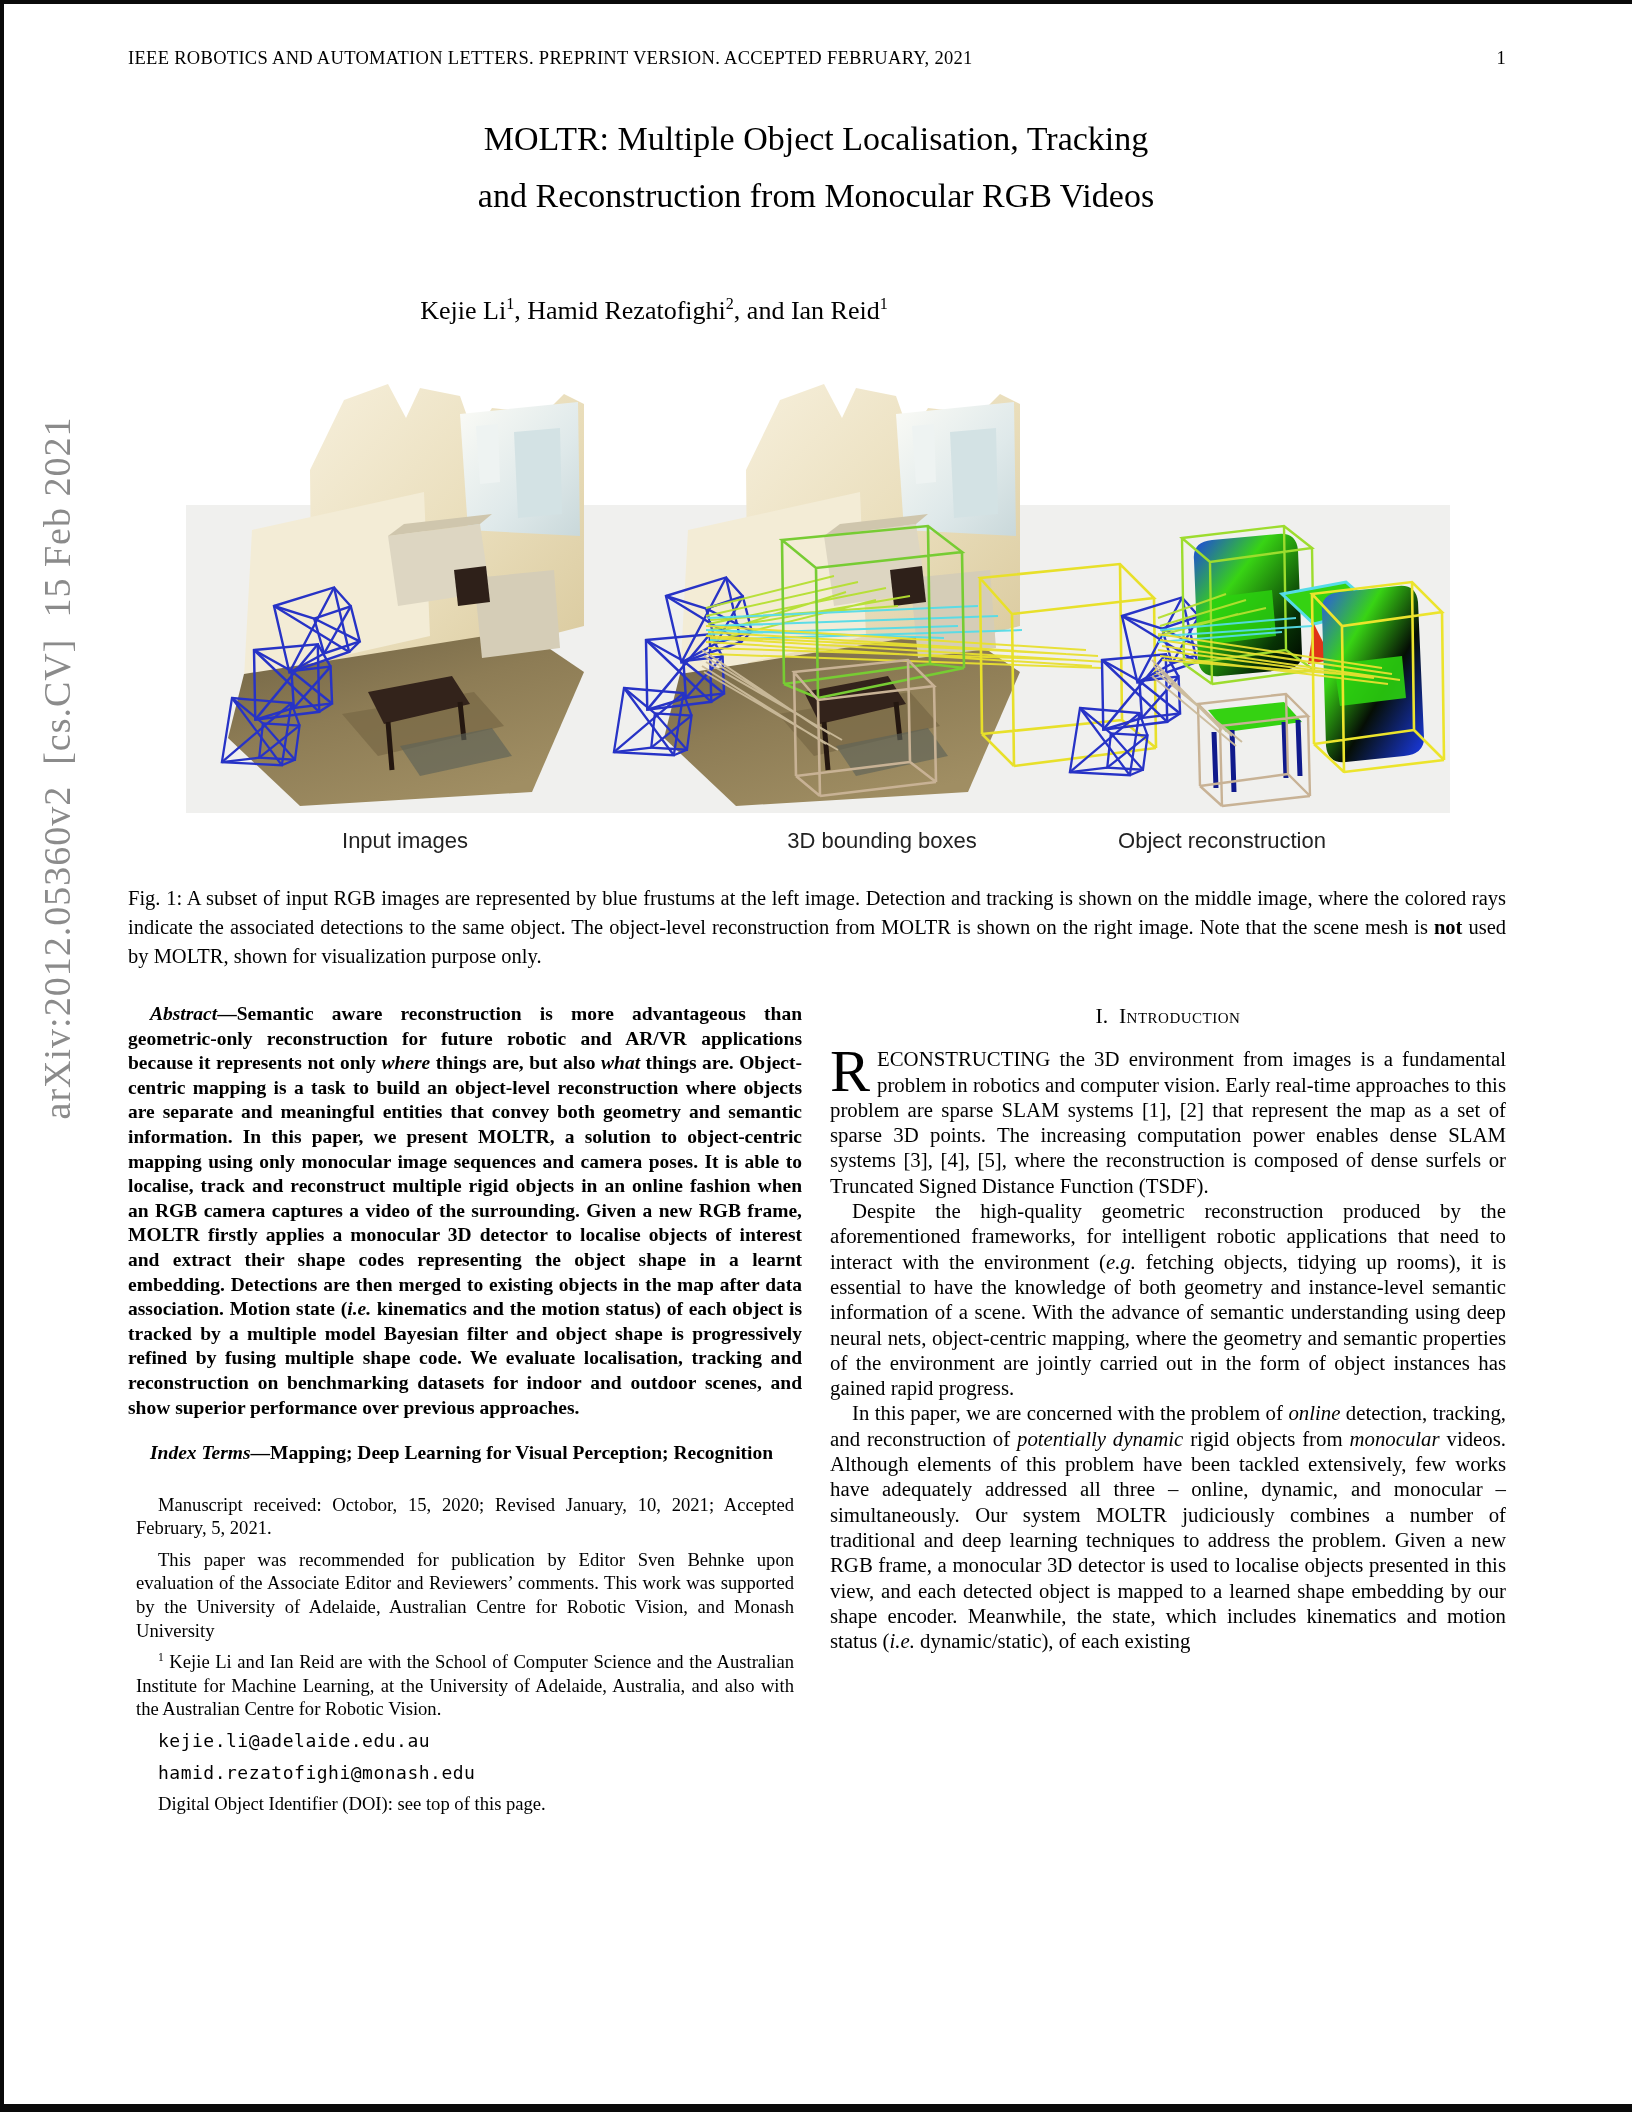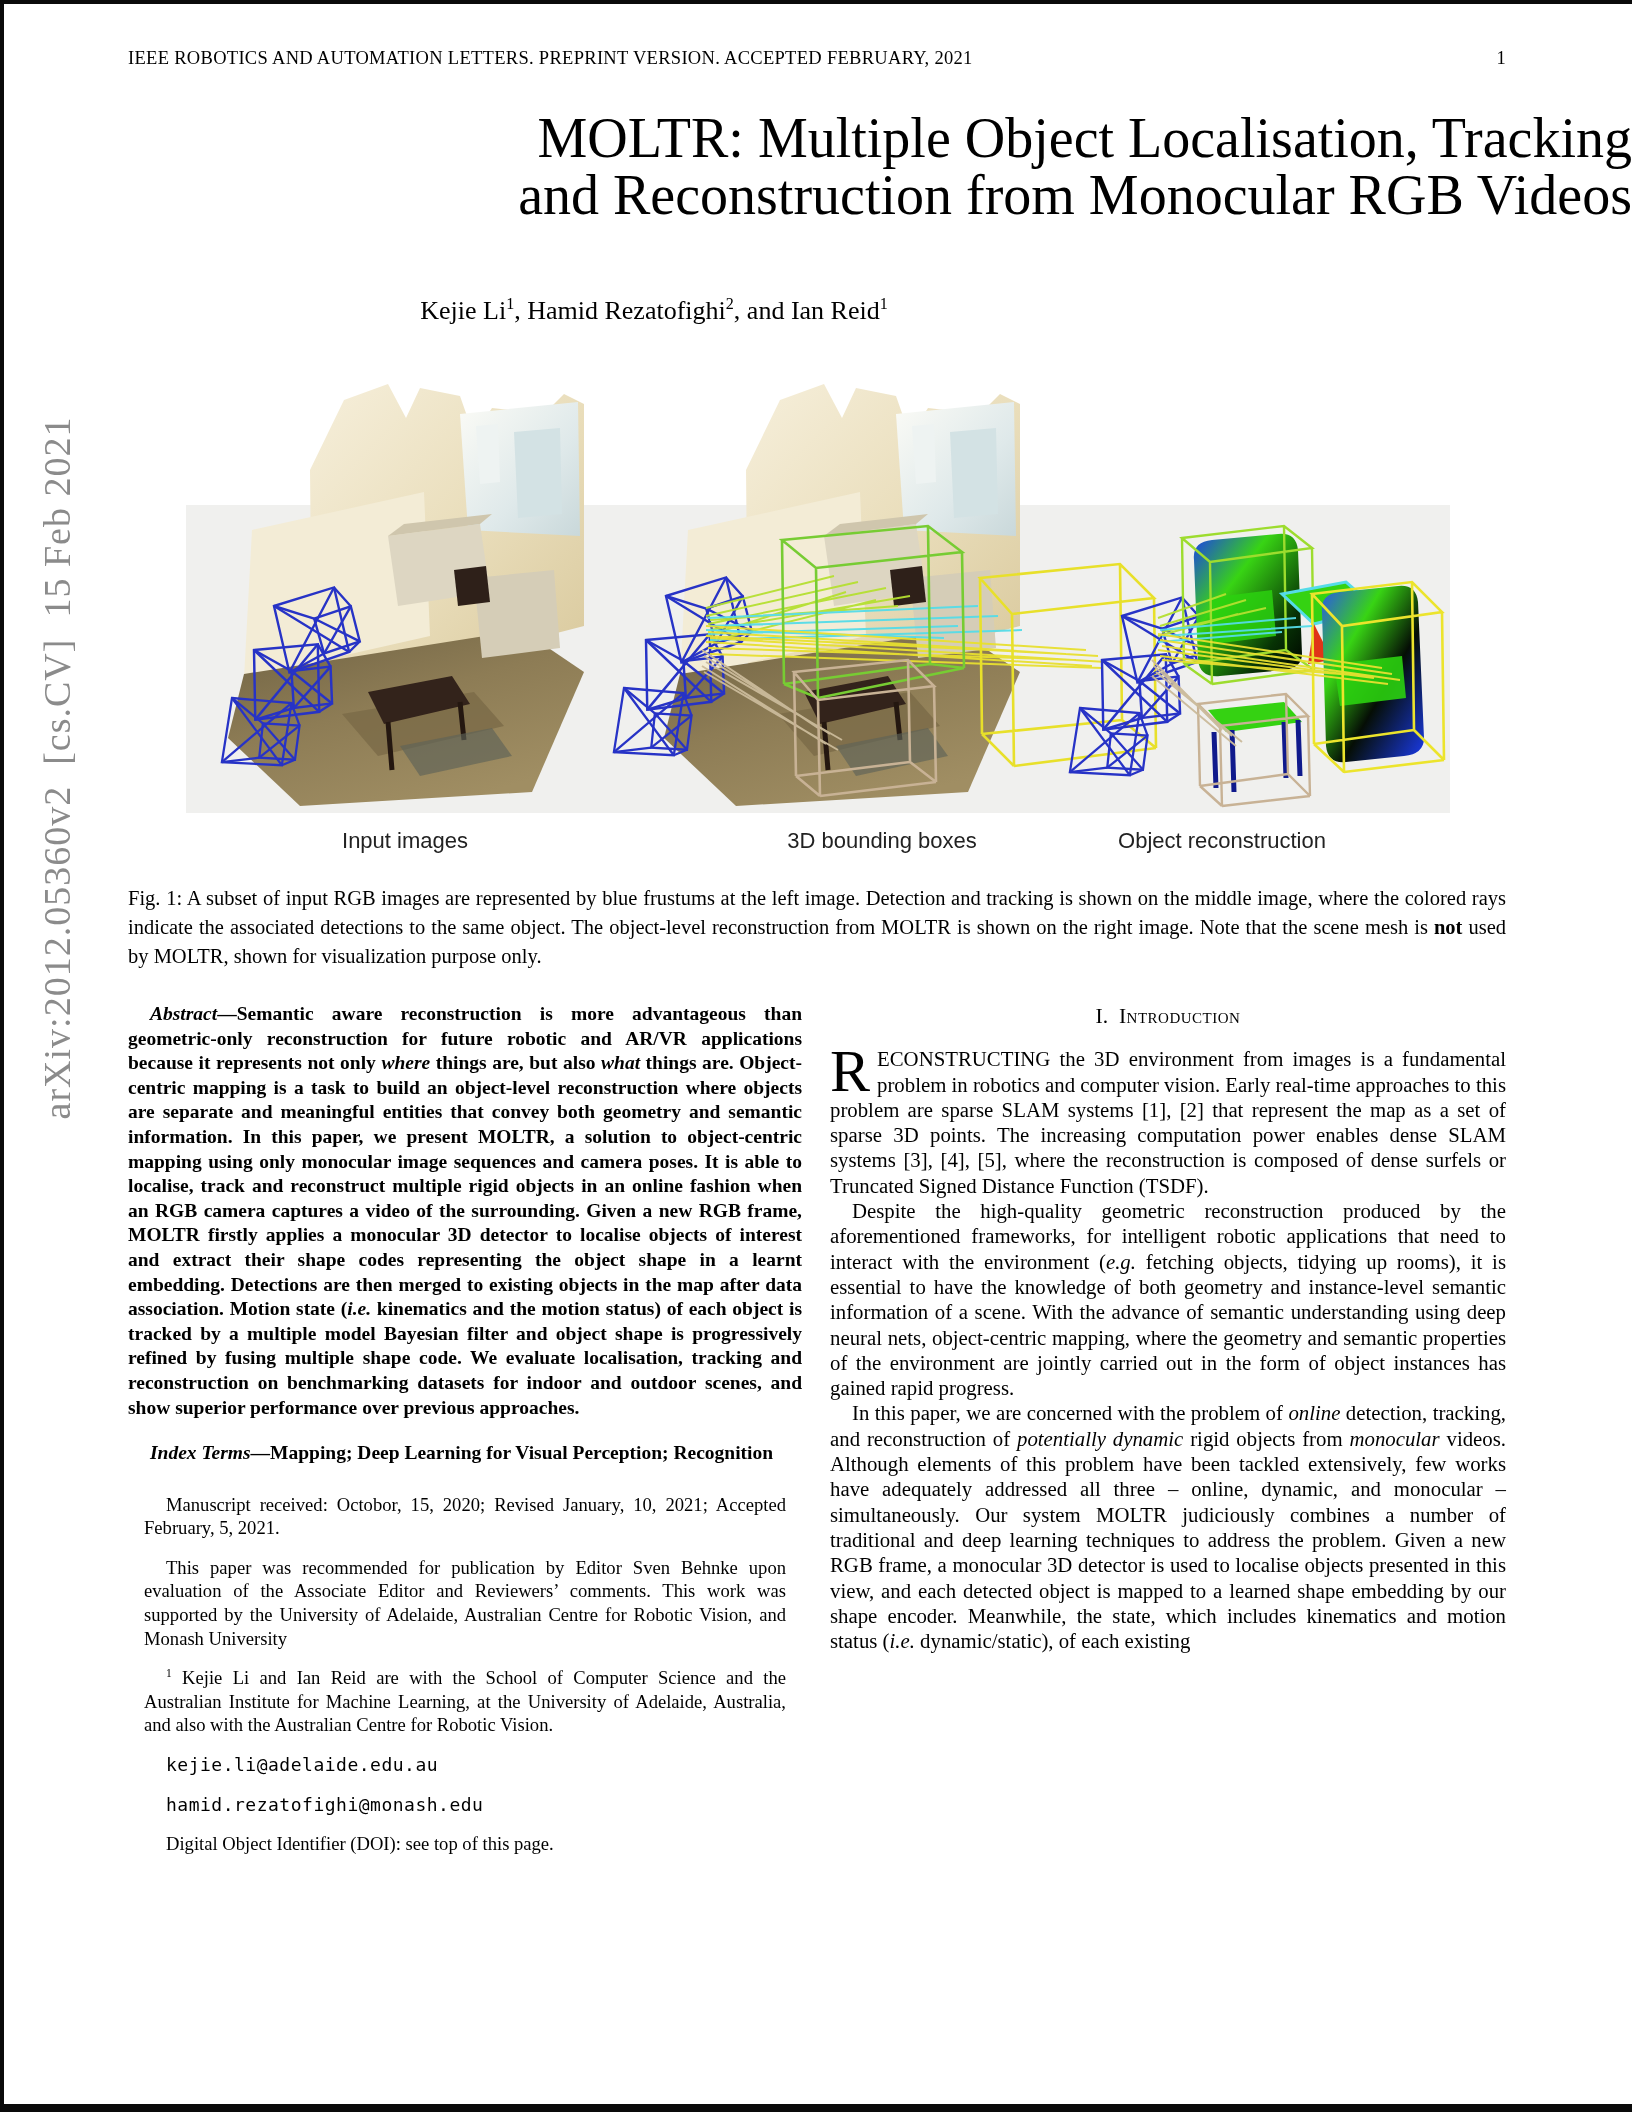--- a/index.html
+++ b/index.html
@@ -11,22 +11,22 @@
   .edge-top{left:0;top:0;width:1632px;height:4px;}
   .edge-left{left:0;top:0;width:4px;height:2112px;}
   .edge-bottom{left:0;top:2104px;width:1632px;height:8px;}
 
   .running-header{
     position:absolute;left:128px;top:48px;width:1378px;
     display:flex;justify-content:space-between;
     font-size:18.5px;letter-spacing:.3px;
   }
   .paper-title{
-    position:absolute;left:0;top:110px;width:1632px;text-align:right;
-    font-size:56px;line-height:57px;font-weight:normal;margin:0;
+    position:absolute;left:0;top:110px;width:1632px;text-align:center;
+    font-size:34px;line-height:57px;font-weight:normal;margin:0;
   }
   .authors{
     position:absolute;left:0;top:296px;width:1308px;text-align:center;
     font-size:26px;
   }
   .run-sup{vertical-align:super;font-size:0.62em;line-height:0;}
   .run-b{font-weight:bold;}
   .run-i{font-style:italic;}
   .run-bi{font-weight:bold;font-style:italic;}
   .run-dropcap{float:left;font-size:60px;line-height:47px;padding:2px 7px 0 0;}
@@ -47,21 +47,21 @@
     font-size:20.5px;line-height:29px;text-align:justify;
   }
 
   .col{position:absolute;top:1002px;text-align:justify;}
   .col-left{left:128px;width:674px;}
   .col-right{left:830px;width:676px;}
   .abstract,.index-terms{font-size:19.5px;line-height:24.6px;}
   .abstract p,.index-terms p{margin:0;text-indent:22px;}
   .index-terms{margin-top:21px;}
   .fn-block{margin-top:27px;font-size:18.6px;line-height:23.6px;}
-  .fn-block p{margin:16px;text-indent:22px;}
+  .fn-block p{margin:8px;text-indent:22px;}
   .fn-email{text-indent:0;font-family:"DejaVu Sans Mono",monospace;font-size:18px;letter-spacing:.5px;}
   .intro-heading{
     text-align:center;font-size:21.5px;margin:2px 0 17px 0;font-weight:normal;
   }
   .intro-heading .sc{font-variant:small-caps;letter-spacing:.5px;}
   .body-text{font-size:20.8px;line-height:25.3px;}
   .body-text p{margin:0;text-indent:22px;}
   .body-text p.first{text-indent:0;}
 </style>
 </head>

